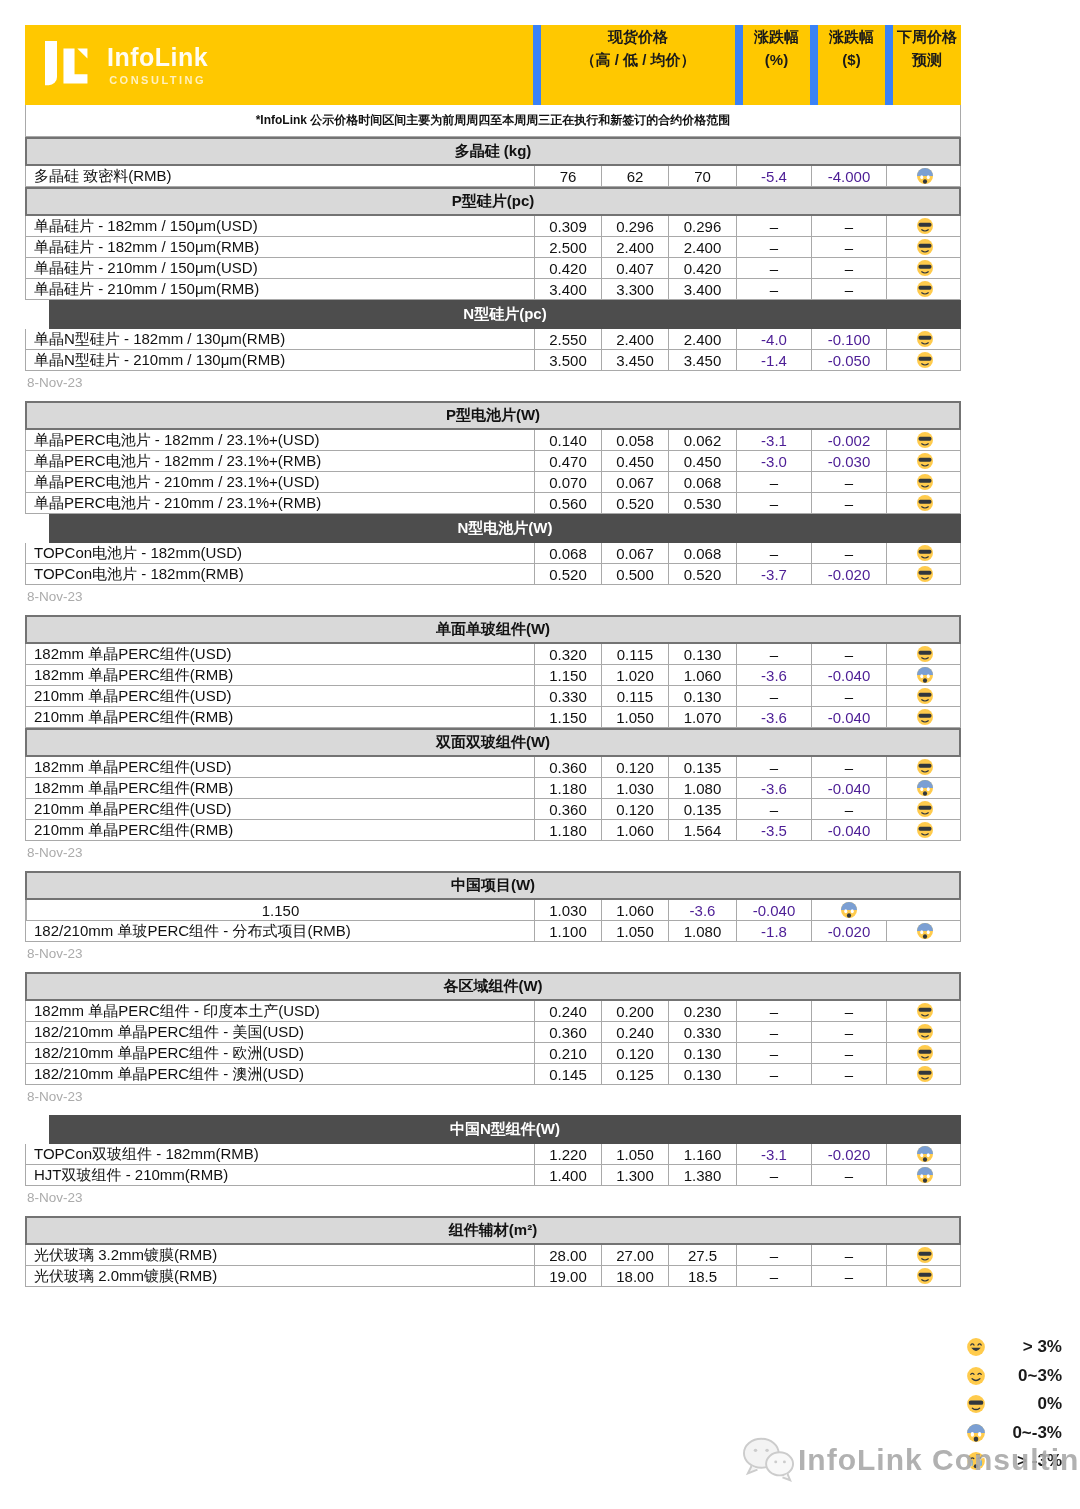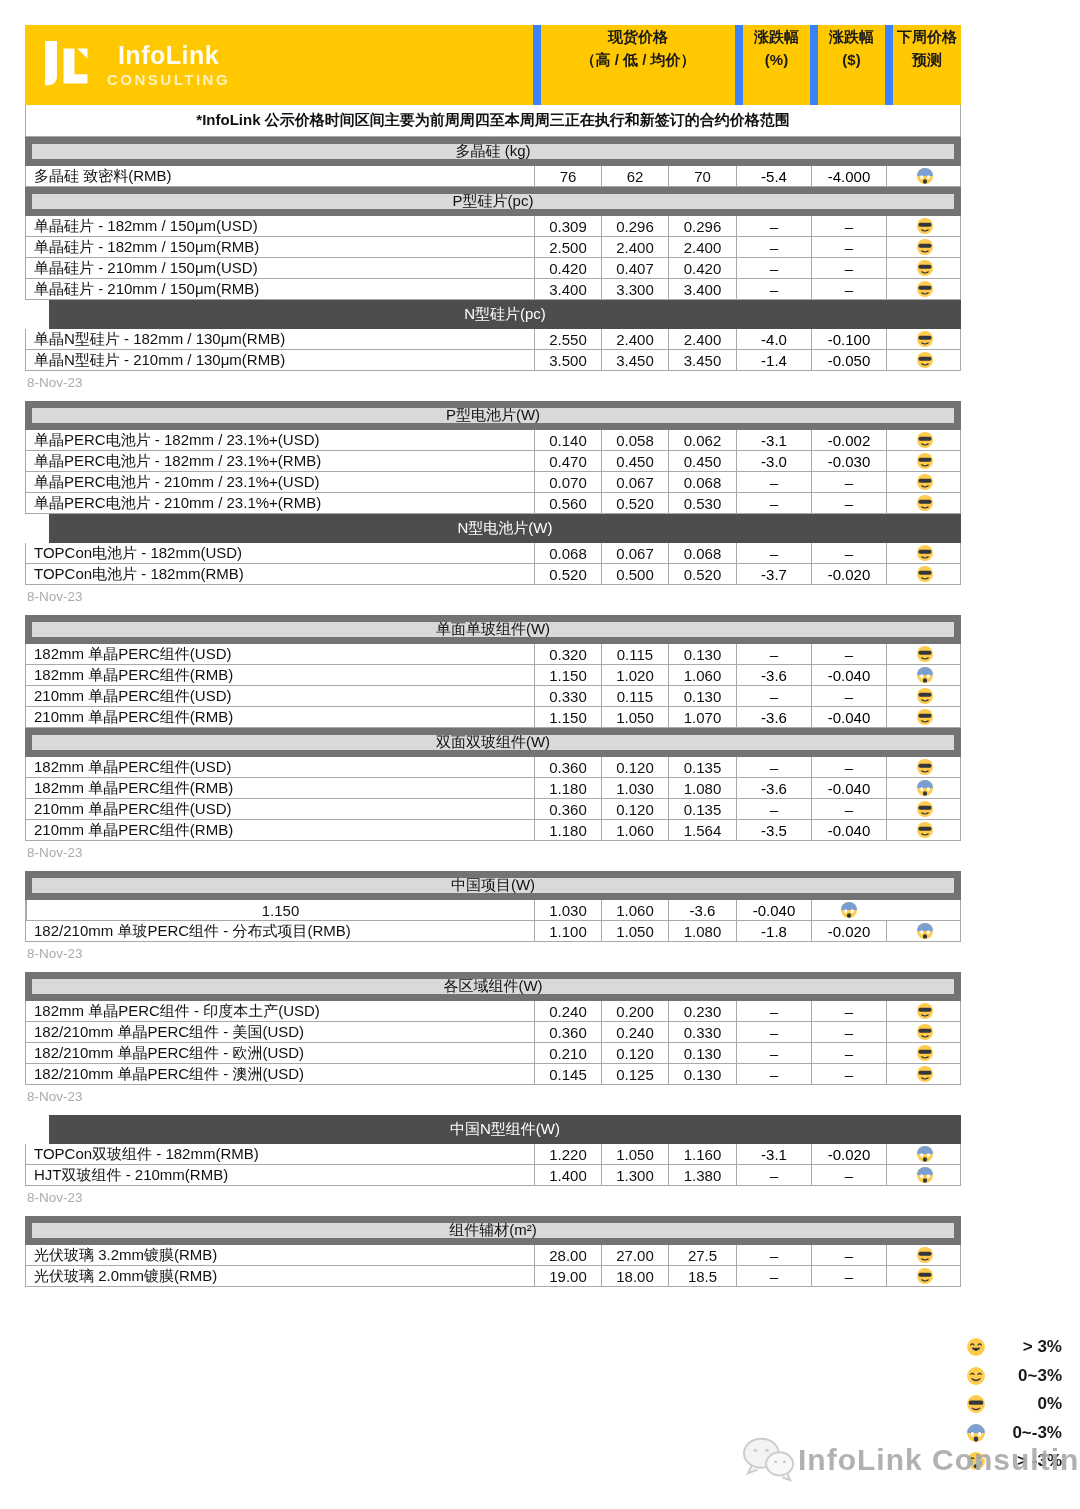--- a/index.html
+++ b/index.html
@@ -10,36 +10,36 @@
 
   
   .brand-header { display:grid; grid-template-columns:508px 202px 75px 75px 76px;
     background:#FFC800; height:80px; }
   .bh-cell { display:flex; flex-direction:column; align-items:center; 
     color:#1a1a1a; font-weight:700; font-size:15px; line-height:1.55; border-left:8px solid #3b82f6; text-align:center;}
   .bh-cell:first-child { border-left:none; flex-direction:row; justify-content:flex-start; padding-left:16px; }
   .logo-mark { width:56px; height:48px; margin-right:10px; }
   .logo-text { display:flex; flex-direction:column; line-height:1.1; }
   .logo-name { color:rgba(255,255,255,.95); font-size:25px; font-weight:700; letter-spacing:.5px; }
-  .logo-sub { color:rgba(255,255,255,.75); font-size:15px; letter-spacing:2.5px; font-weight:700; margin-top:2px;}
+  .logo-sub { color:rgba(255,255,255,.75); font-size:11px; letter-spacing:2.5px; font-weight:700; margin-top:2px;}
 
   .note-row { background:#fff; border:1px solid #a9a9a9; border-top:none; height:32px;
-    display:flex; align-items:center; justify-content:center; font-weight:700; font-size:15px; color:#111; }
-
-  .section-header { border:7px solid #737373; background:#D9D9D9; height:29px;
+    display:flex; align-items:center; justify-content:center; font-weight:700; font-size:12px; color:#111; }
+
+  .section-header { border:2px solid #737373; background:#D9D9D9; height:29px;
     display:flex; align-items:center; justify-content:center;
-    font-weight:400; font-size:15px; color:#111; }
+    font-weight:700; font-size:15px; color:#111; }
   .section-header.dark { background:#4D4D4D; color:#fff; border-color:#4d4d4d;margin-left:24px; }
 
   .data-row { display:grid; grid-template-columns:508px 67px 67px 68px 75px 75px 76px;
     border:1px solid #a9a9a9; border-top:none; height:21px; background:#fff; }
   .cell { display:flex; align-items:center; justify-content:center;
     font-size:15px; color:#111; border-left:1px solid #a9a9a9; overflow:hidden; }
   .cell.c-name { justify-content:flex-start; padding-left:8px; border-left:none; }
-  .cell.neg { color:#000000; }
+  .cell.neg { color:#4c1d95; }
   .emoji { width:18px; height:18px; display:block; }
 
   .date-stamp { color:#ababab; font-size:13.5px; padding:4px 0 2px 2px; height:22px; }
   .date-stamp.gap { margin-bottom:8px; }
 
   
   .legend { position:absolute; left:960px; top:1333px; width:116px; }
   .legend-item { display:flex; align-items:center; height:28.5px; }
   .legend-item .emoji { width:20px; height:20px; margin-left:6px; }
   .legend-label { flex:1; text-align:right; font-size:17px; font-weight:700; color:#1a1a1a; padding-right:14px; }

